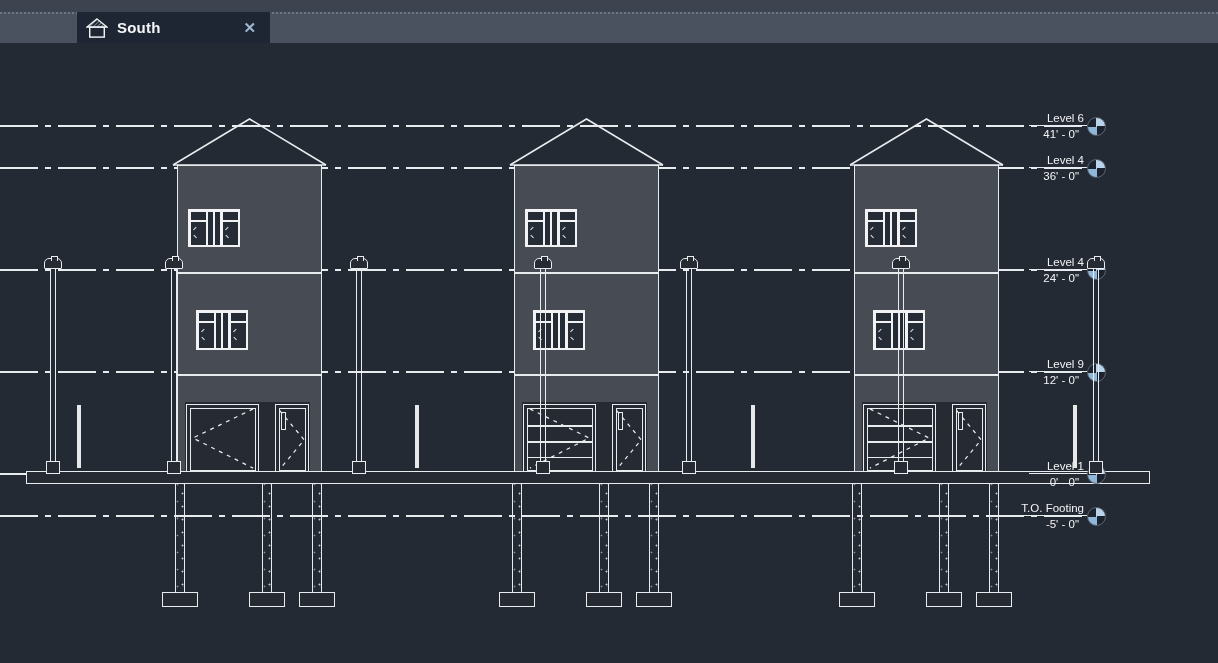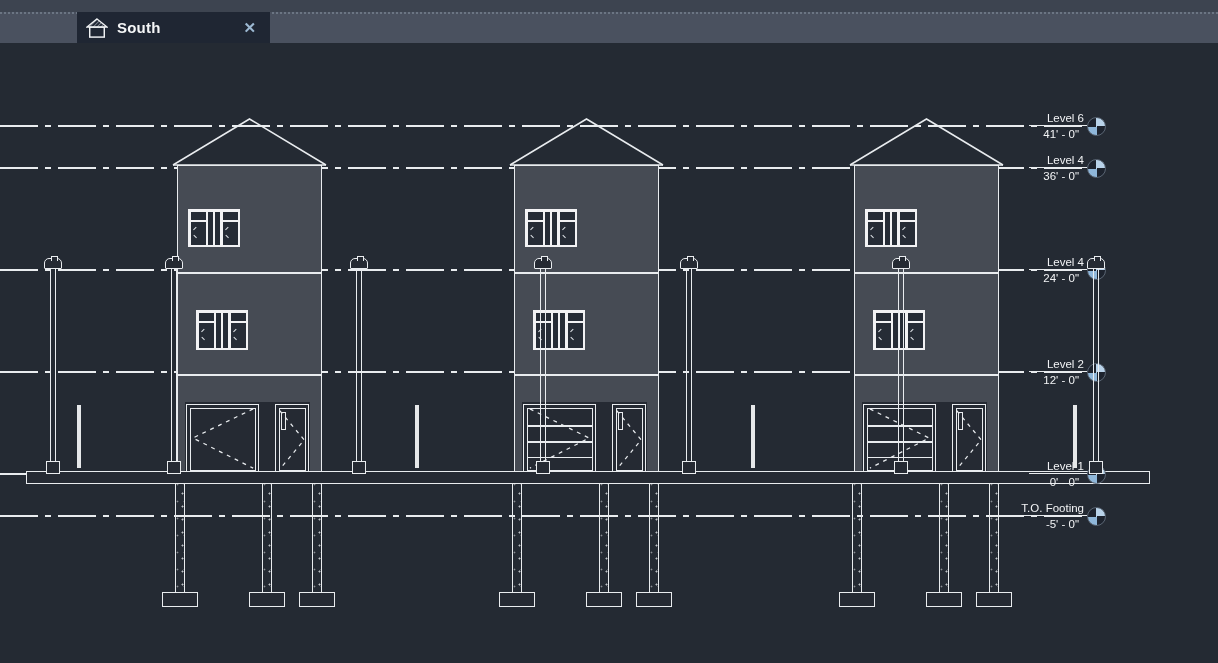--- a/index.html
+++ b/index.html
@@ -356,21 +356,21 @@
       </div>
       <div class="abs datum" style="left: 1087px; top: 115.5px;"></div>
       <div class="abs lvl-label" style="left: 1029px; top: 211px; width: 58px; height: 16px;">
         <div class="lvl-name">Level 4</div>
       </div>
       <div class="abs" style="left: 1003px; top: 229px; width: 84px; height: 14px;">
         <div class="lvl-val">24' - 0"</div>
       </div>
       <div class="abs datum" style="left: 1087px; top: 217.5px;"></div>
       <div class="abs lvl-label" style="left: 1029px; top: 313px; width: 58px; height: 16px;">
-        <div class="lvl-name">Level 2</div>
+        <div class="lvl-name">Level 9</div>
       </div>
       <div class="abs" style="left: 1003px; top: 331px; width: 84px; height: 14px;">
         <div class="lvl-val">12' - 0"</div>
       </div>
       <div class="abs datum" style="left: 1087px; top: 319.5px;"></div>
       <div class="abs lvl-label" style="left: 1029px; top: 415px; width: 58px; height: 16px;">
         <div class="lvl-name">Level 1</div>
       </div>
       <div class="abs" style="left: 1003px; top: 433px; width: 84px; height: 14px;">
         <div class="lvl-val">0' - 0"</div>

